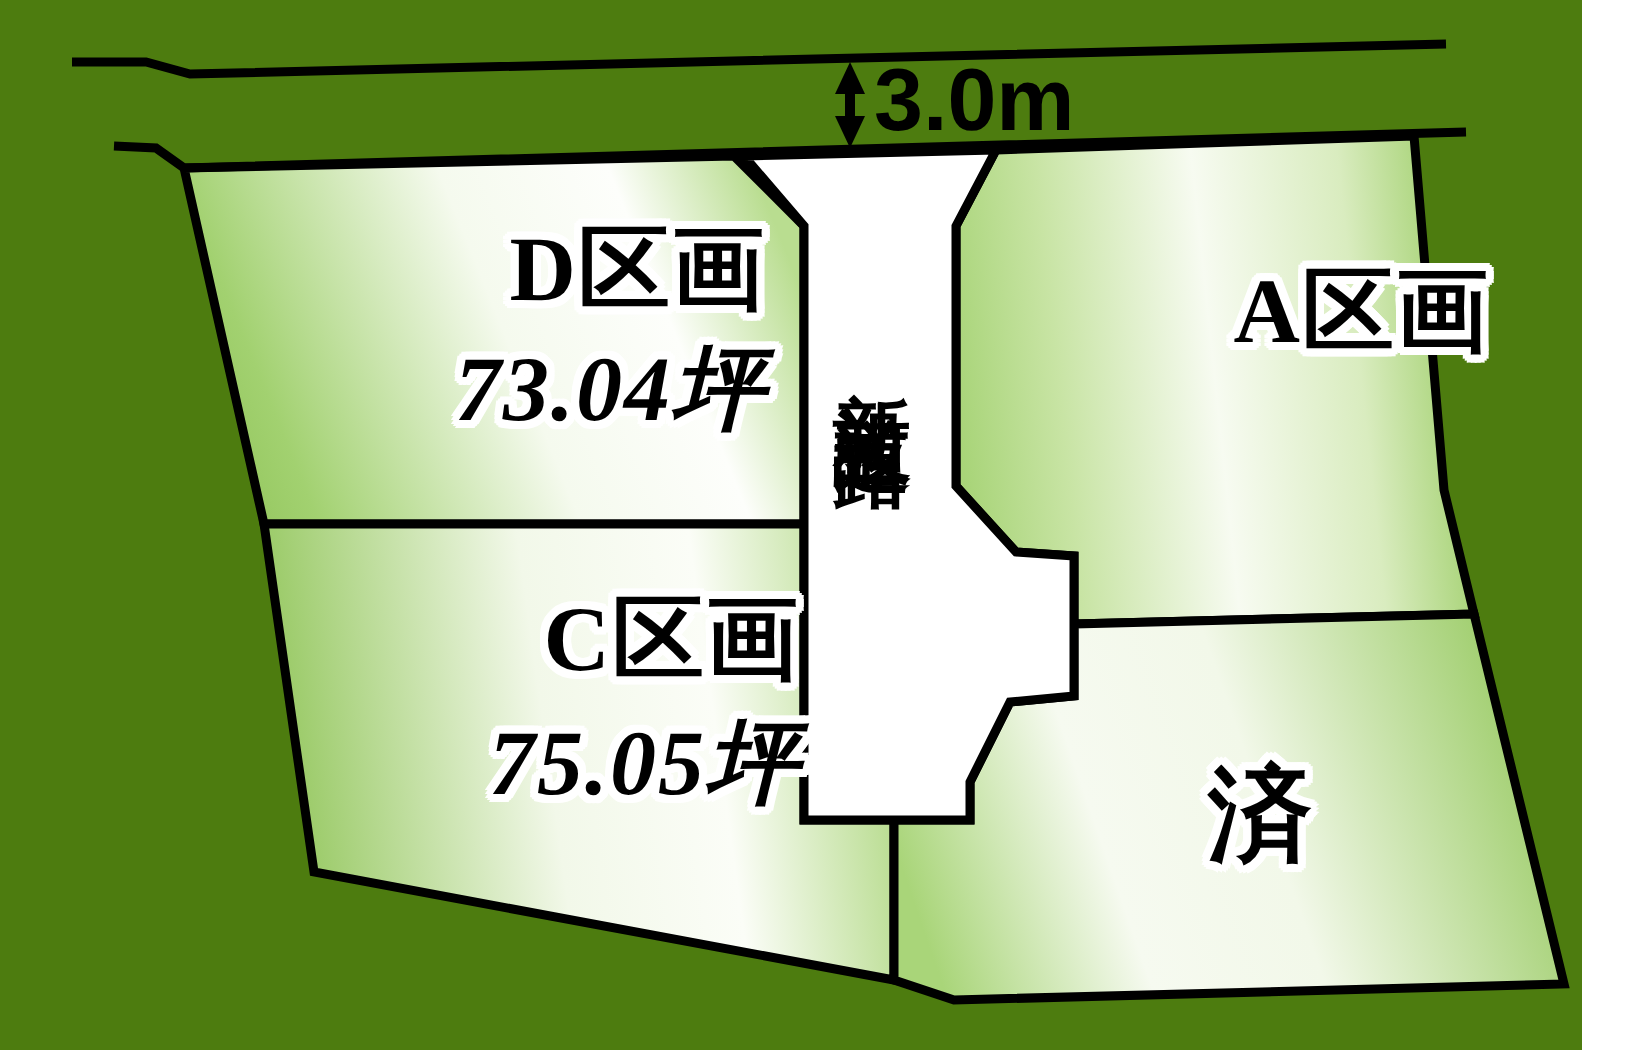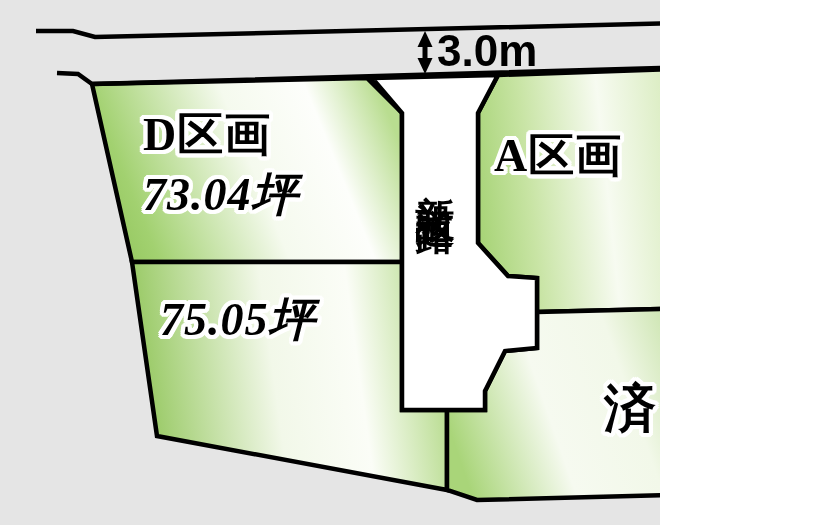--- a/index.html
+++ b/index.html
@@ -2,23 +2,23 @@
 <html><head>
 <meta charset="utf-8">
 <style>
   html, body {
     margin: 0;
     padding: 0;
     background: #ffffff;
   }
   #stage {
     position: relative;
-    width: 660px;
+    width: 791px;
     height: 525px;
-    background: #e5e5e5;
+    background: #4d7c0f;
     overflow: hidden;
     font-family: "Liberation Sans", sans-serif;
   }
   #plan-svg {
     position: absolute;
     left: 0;
     top: 0;
   }
   .halo {
     color: #000000;
@@ -31,30 +31,30 @@
       -2px  4px 0 #ffffff,  2px  4px 0 #ffffff,
       -4px -2px 0 #ffffff,  4px -2px 0 #ffffff,
       -4px  2px 0 #ffffff,  4px  2px 0 #ffffff;
   }
   .plot-label {
     position: absolute;
     font-family: "Liberation Serif", serif;
     font-weight: bold;
     font-size: 46px;
     line-height: 60px;
-    text-align: left;
+    text-align: right;
     white-space: nowrap;
     letter-spacing: 1px;
   }
   .plot-label .area-line {
     display: block;
     font-style: italic;
   }
   #label-d { left: 143px; top: 105px; width: 240px; }
-  #label-a { left: 494px; top: 127px; width: 240px; line-height: 58px; }
+  #label-a { left: 505px; top: 127px; width: 240px; line-height: 58px; }
   #label-c { left: 160px; top: 289px; width: 240px; line-height: 62px; }
   #label-sold {
     position: absolute;
     left: 570px; top: 380px; width: 120px;
     font-family: "Liberation Sans", sans-serif;
     font-weight: bold;
     font-size: 52px;
     line-height: 56px;
     text-align: center;
   }
@@ -144,18 +144,19 @@
   <div id="label-d" class="plot-label halo">
     <span>D区画</span>
     <span class="area-line">73.04坪</span>
   </div>
 
   <div id="label-a" class="plot-label halo">
     <span>A区画</span>
   </div>
 
   <div id="label-c" class="plot-label halo">
+    <span>C区画</span>
     <span class="area-line">75.05坪</span>
   </div>
 
   <div id="label-sold" class="halo">済</div>
 
 </div>
 
 </body></html>

